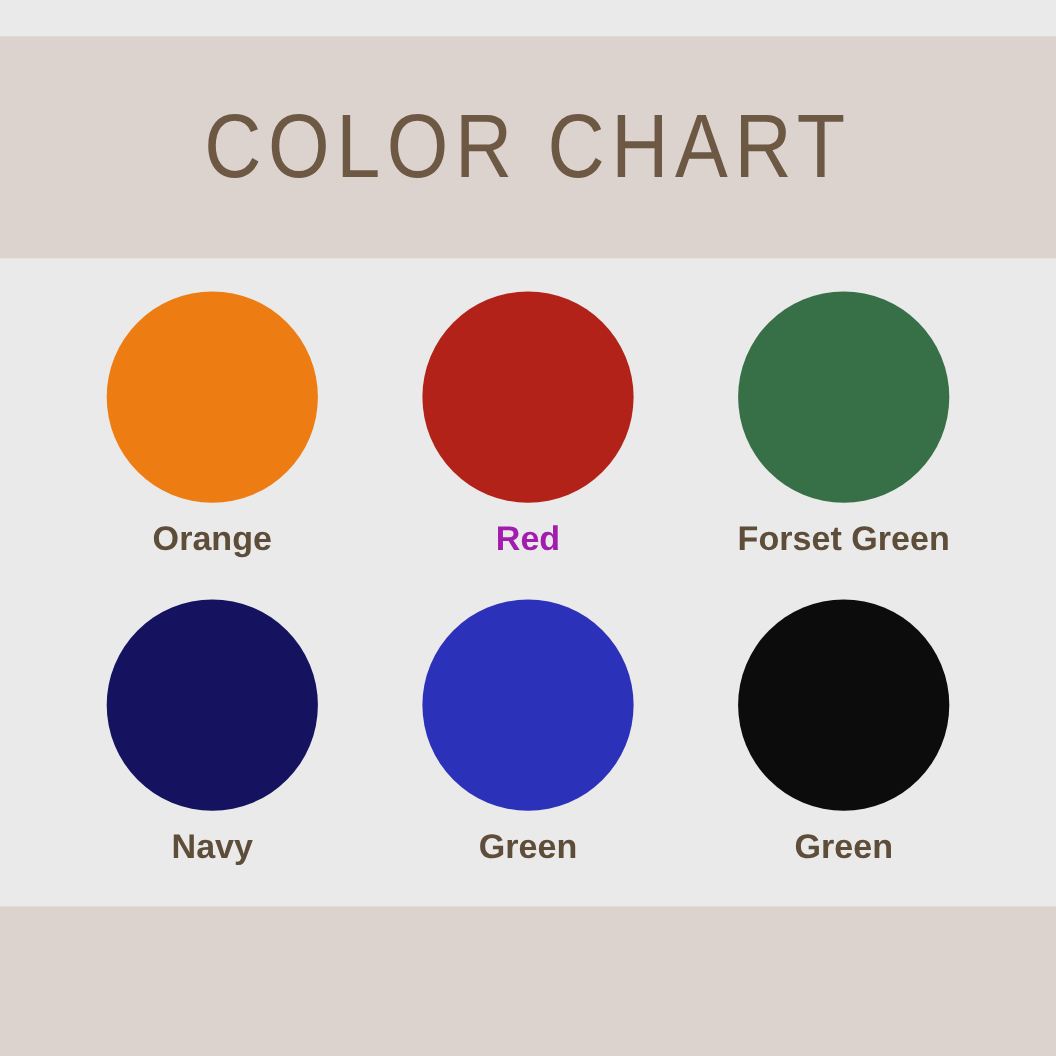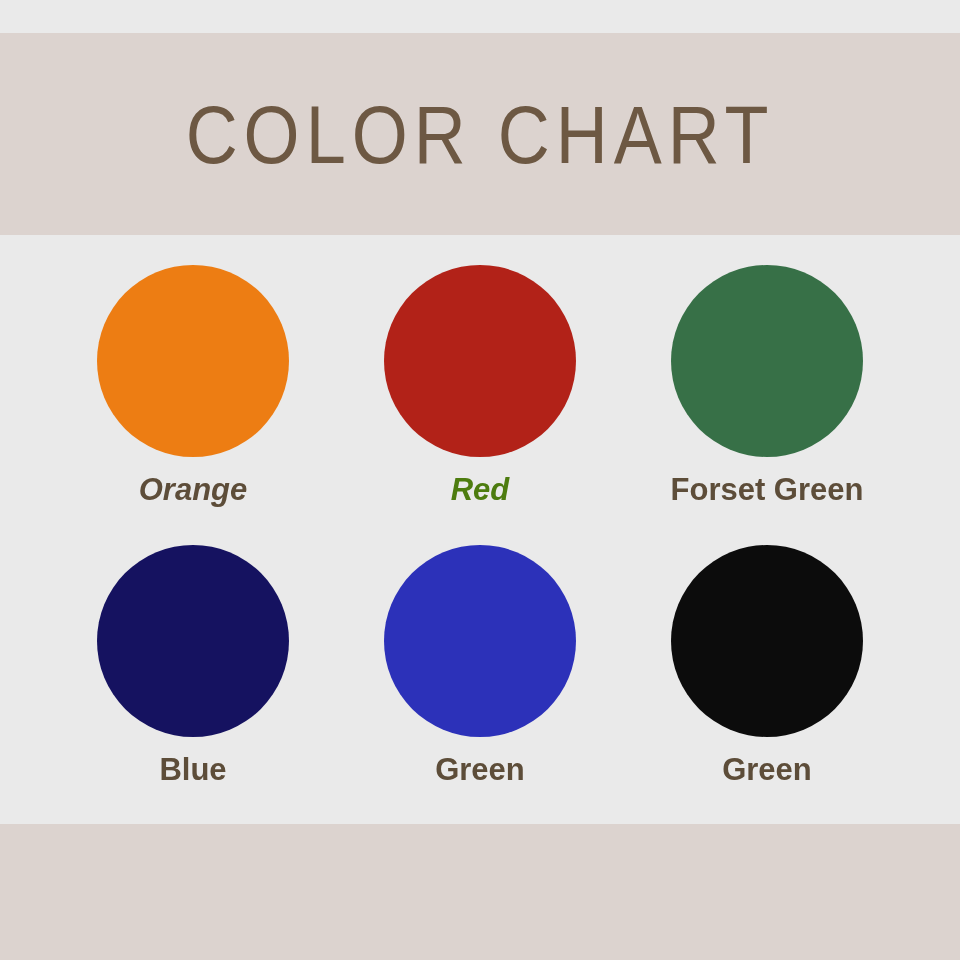--- a/index.html
+++ b/index.html
@@ -115,40 +115,40 @@
   <div class="title-band" style="background: rgb(220, 211, 207);">
     <div class="chart-title" style="color: rgb(109, 88, 67);">COLOR CHART</div>
   </div>
 
   <div class="swatch-area" style="background-color: rgb(234, 234, 234);">
 
     <div class="swatch-row">
 
       <div class="swatch-cell">
         <div class="swatch-dot" style="background: rgb(237, 125, 19);"></div>
-        <div class="swatch-label" style="color: rgb(93, 77, 57); font-style: italic;">Orange</div>
+        <div class="swatch-label" style="color: rgb(93, 77, 57);">Orange</div>
       </div>
 
       <div class="swatch-cell">
         <div class="swatch-dot" style="background: rgb(178, 34, 24);"></div>
-        <div class="swatch-label" style="color: #4d7c0f; font-style: italic;">Red</div>
+        <div class="swatch-label" style="color: #a21caf;">Red</div>
       </div>
 
       <div class="swatch-cell">
         <div class="swatch-dot" style="background: rgb(55, 112, 71);"></div>
         <div class="swatch-label" style="color: rgb(93, 77, 57);">Forset Green</div>
       </div>
 
     </div>
 
     <div class="swatch-row">
 
       <div class="swatch-cell">
         <div class="swatch-dot" style="background: rgb(21, 18, 96);"></div>
-        <div class="swatch-label" style="color: rgb(93, 77, 57);">Blue</div>
+        <div class="swatch-label" style="color: rgb(93, 77, 57);">Navy</div>
       </div>
 
       <div class="swatch-cell">
         <div class="swatch-dot" style="background: rgb(44, 49, 185);"></div>
         <div class="swatch-label" style="color: rgb(93, 77, 57);">Green</div>
       </div>
 
       <div class="swatch-cell">
         <div class="swatch-dot" style="background: rgb(12, 12, 12);"></div>
         <div class="swatch-label" style="color: rgb(93, 77, 57);">Green</div>

